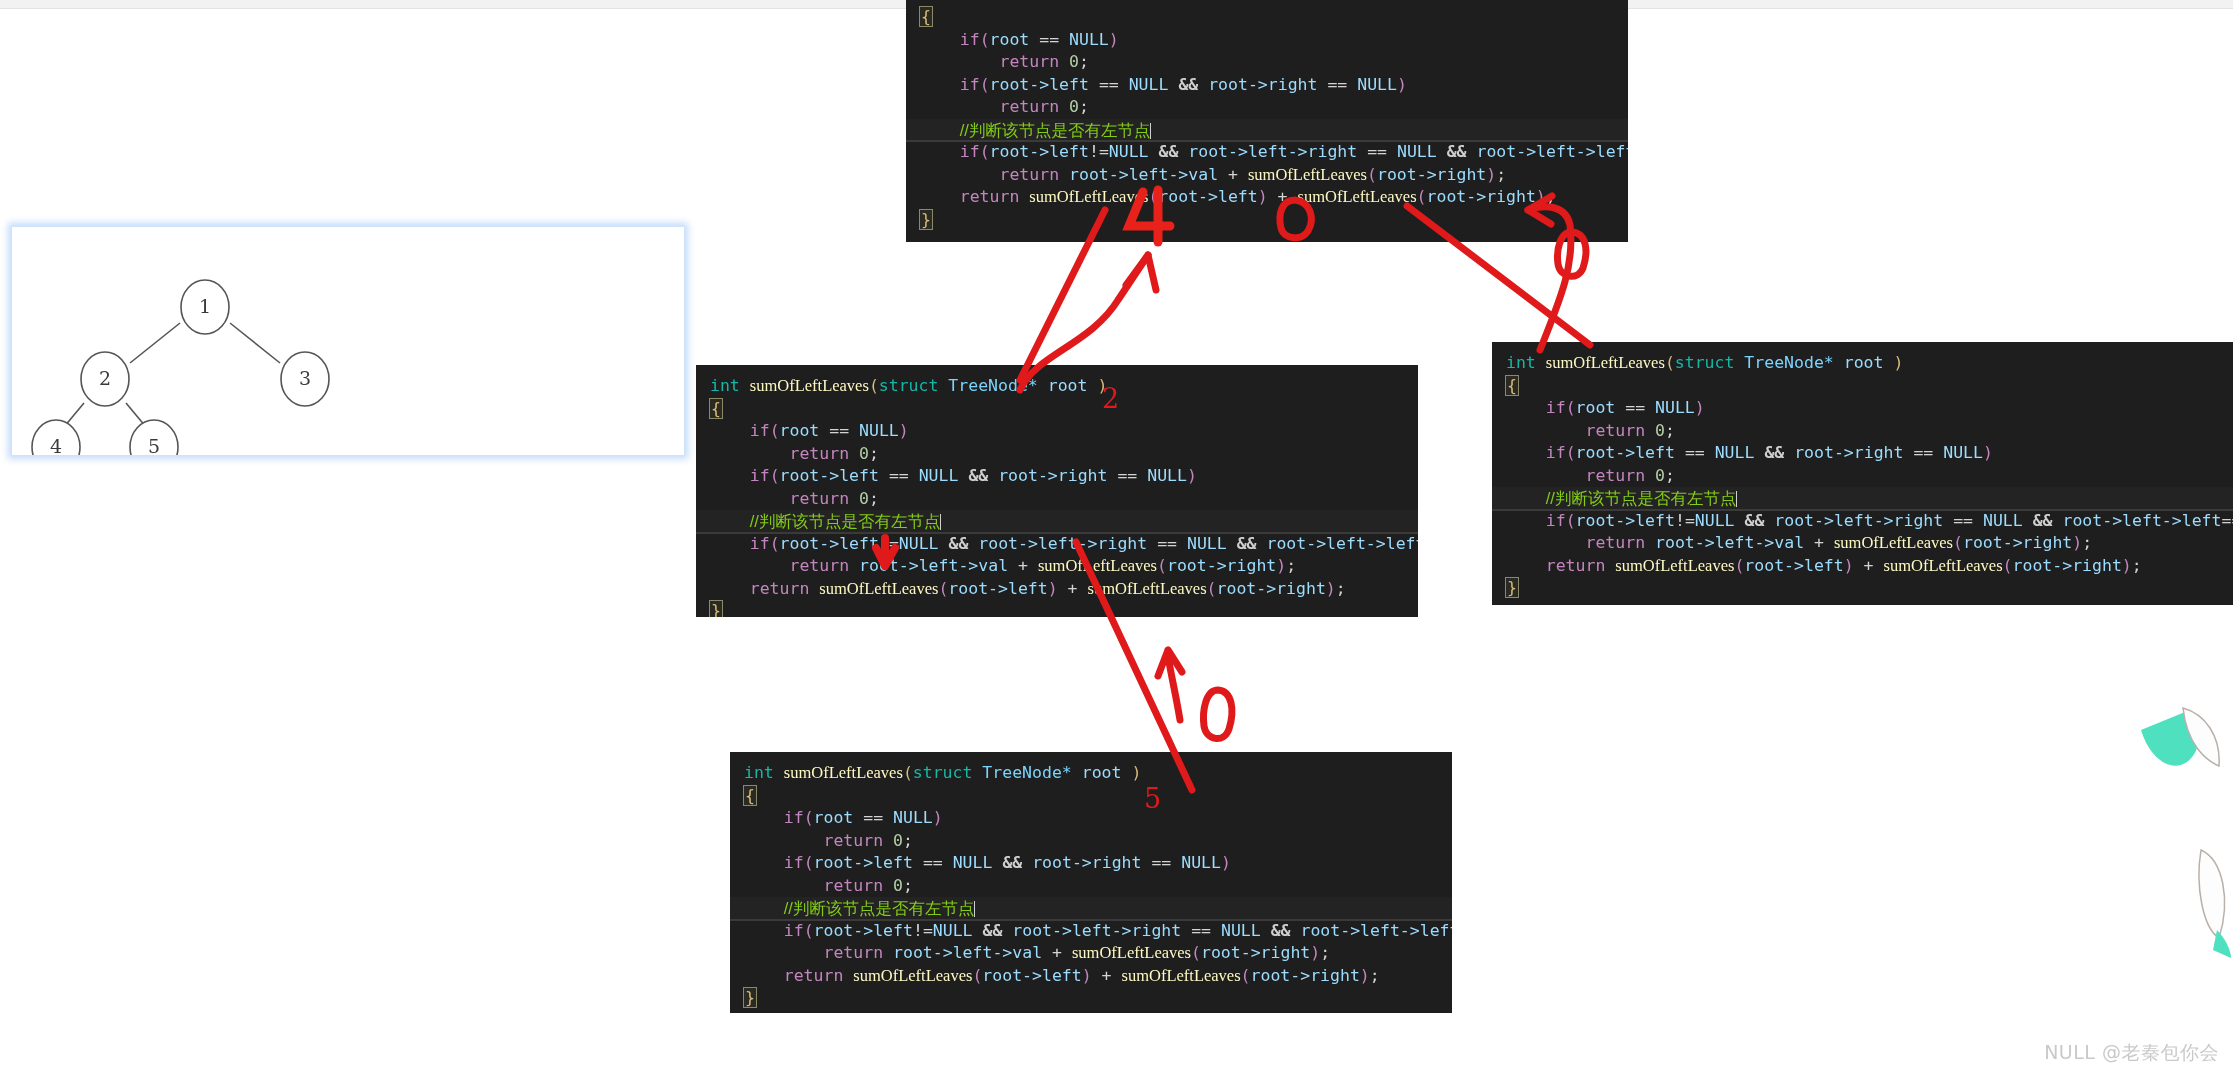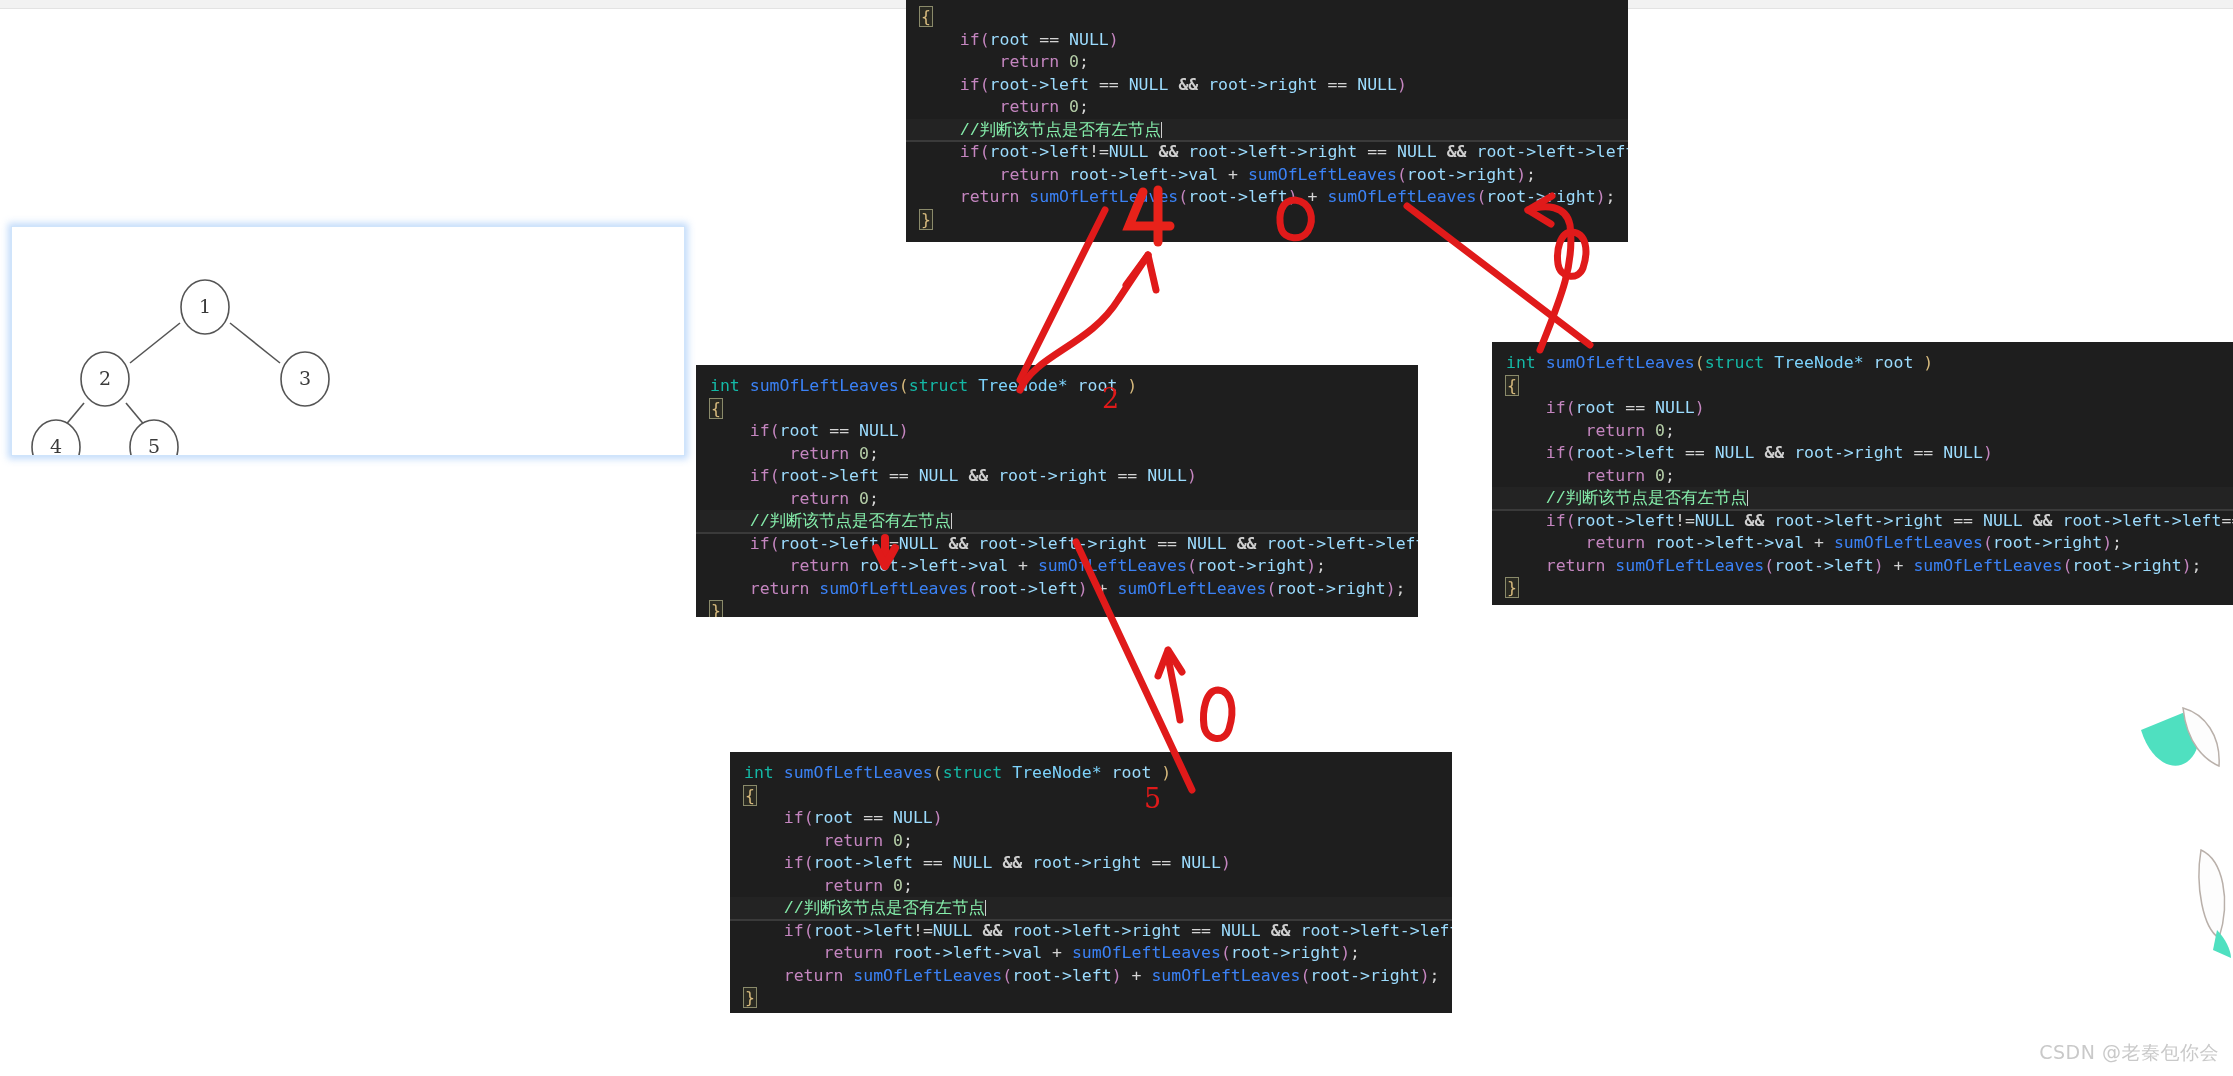--- a/index.html
+++ b/index.html
@@ -31,28 +31,28 @@
     font-size:16.5px;line-height:22.5px;white-space:pre;
   }
   .code-panel .ln{ position:relative;height:22.5px; padding-left:0; }
   .code-panel .hl{ background:#232323; box-shadow:0 -1px 0 #3a3a3a inset, 0 1px 0 #3a3a3a; }
   .brace-box{
     outline:1px solid #8a8a6a;background:#2a2a22;padding:0 1px;
   }
   
   .t-kw    {color:#c586c0;}   
   .t-type  {color:#14b8a6;}   
-  .t-fn    {color:#3b82f6;}   
+  .t-fn    {color:#fef9c3;font-family:Liberation Serif, serif;}   
   .t-struct{color:#7dd3fc;}   
   .t-var   {color:#9cdcfe;}   
   .t-op    {color:#d4d4d4;}   
   .t-amp   {color:#cfcfcf;font-weight:bold;}
   .t-paren {color:#c586c0;}
   .t-num   {color:#b5cea8;}
-  .t-cmt   {color:#86efac;font-family:Liberation Mono, monospace;}
+  .t-cmt   {color:#84cc16;font-family:Liberation Sans, sans-serif;}
   .t-brace {color:#d7ba7d;}
   .caret{display:inline-block;width:1px;height:16px;background:#cfcfcf;vertical-align:-3px;}
 
   
   .ann-layer{position:absolute;left:0;top:0;width:2233px;height:1076px;pointer-events:none;}
   .ann-num{
     position:absolute;color:#e01a1a;font-family:"DejaVu Serif",serif;
     font-size:27px;line-height:27px;
   }
   
@@ -139,13 +139,13 @@
 <div class="ann-num" style="left:1102px;top:385px;">2</div>
 <div class="ann-num" style="left:1144px;top:785px;">5</div>
 
 <svg class="leaf-deco" viewBox="0 0 120 260">
   <path d="M28,30 L72,12 C88,20 92,48 74,62 C60,72 38,62 28,30 Z" fill="#4fe0c0"></path>
   <path d="M70,8 C92,14 108,36 106,66 C92,60 74,44 70,8 Z" fill="#fdfdfd" stroke="#b9b0aa" stroke-width="1.5"></path>
   <path d="M88,150 C110,160 118,200 106,238 C90,228 82,186 88,150 Z" fill="#fdfdfd" stroke="#b9b0aa" stroke-width="1.5"></path>
   <path d="M104,230 C112,238 118,250 118,258 L100,250 Z" fill="#4fe0c0"></path>
 </svg>
 
-<div class="watermark">CSDN @老秦包你会</div>
+<div class="watermark">NULL @老秦包你会</div>
 
 </body></html>

